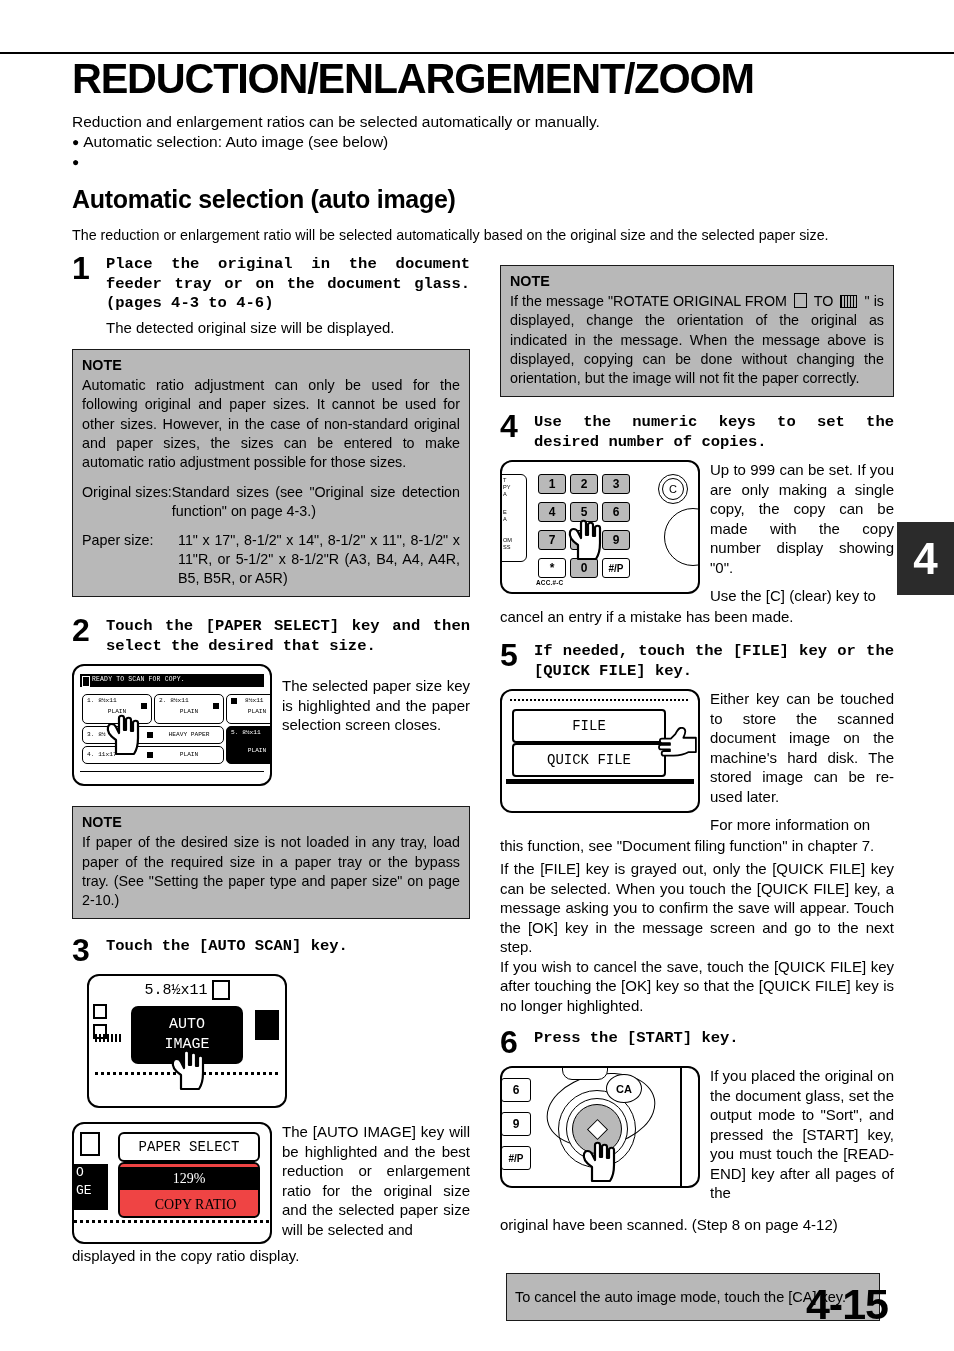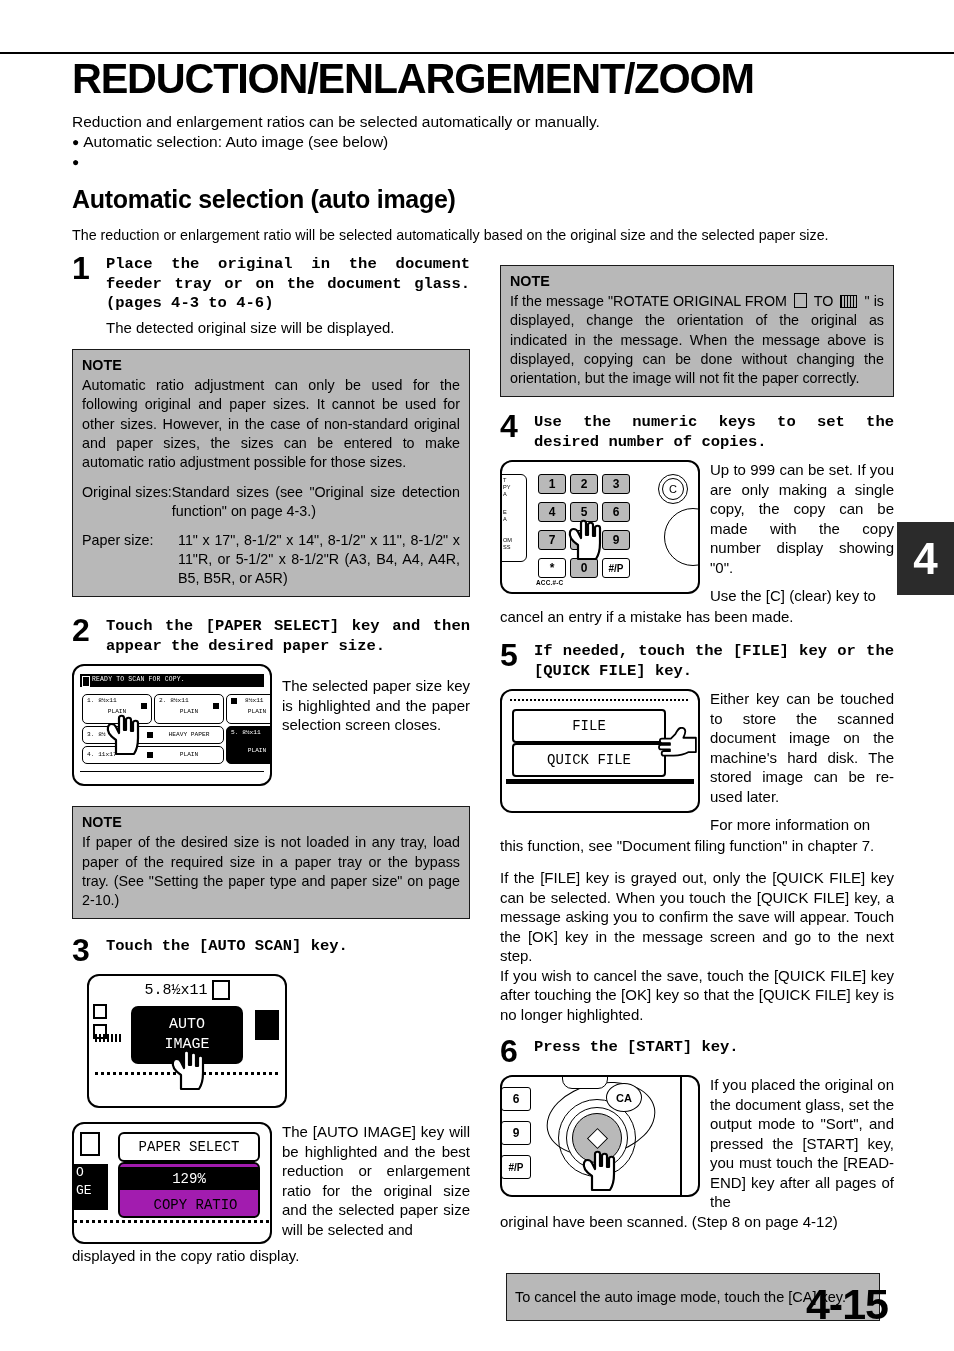--- a/index.html
+++ b/index.html
@@ -135,22 +135,22 @@
   
   .pr{width:196px;height:118px;}
   .pr-k1{
     position:absolute;left:44px;top:8px;width:138px;height:26px;
     border:2px solid #000;border-radius:6px;
     font-family:"Liberation Mono",monospace;font-size:14px;
     display:flex;align-items:center;justify-content:center;
   }
   .pr-k2{
     position:absolute;left:44px;top:38px;width:138px;height:52px;
-    border:2px solid #000;border-radius:6px;background:#a21caf;
-    font-family:Liberation Mono, monospace;font-size:14px;
+    border:2px solid #000;border-radius:6px;background:#ef4444;
+    font-family:Liberation Serif, serif;font-size:14px;
   }
   .pr-k2 .val{
     position:absolute;left:0;right:0;top:3px;height:23px;background:#000;color:#fff;
     display:flex;align-items:center;justify-content:center;
   }
   .pr-k2 .cap{position:absolute;left:0;right:0;bottom:3px;text-align:center;padding-left:13px;}
   .pr-ic{position:absolute;left:6px;top:8px;width:16px;height:20px;border:2px solid #000;}
   .pr-blk{position:absolute;left:0;top:40px;width:34px;height:46px;background:#000;color:#fff;
     font-family:"Liberation Mono",monospace;font-size:13px;line-height:1.4;padding-left:2px;box-sizing:border-box;}
   .pr-dash{position:absolute;left:0;right:0;top:96px;height:3px;
@@ -297,21 +297,21 @@
         <span class="v">Standard sizes (see "Original size detection function" on page 4-3.)</span>
       </div>
       <div class="note-row" style="margin-top:9px;">
         <span class="k" style="width:96px;">Paper size:</span>
         <span class="v">11" x 17", 8-1/2" x 14", 8-1/2" x 11", 8-1/2" x 11"R, or 5-1/2" x 8-1/2"R (A3, B4, A4, A4R, B5, B5R, or A5R)</span>
       </div>
     </div>
 
     <div class="step" style="margin-top:20px;">
       <div class="step-num">2</div>
-      <div class="step-title">Touch the [PAPER SELECT] key and then appear the desired paper size.</div>
+      <div class="step-title">Touch the [PAPER SELECT] key and then select the desired that size.</div>
     </div>
 
     <div class="illo-row" style="margin-top:8px;">
 
       <div class="panel ps">
         <div class="ps-bar">
           <span>READY TO SCAN FOR COPY.</span>
         </div>
 
         <div class="psk" style="left:8px;top:28px;width:68px;height:28px;">
@@ -522,21 +522,21 @@
         </svg>
       </div>
 
       <div class="illo-text">
         <div>Either key can be touched to store the scanned document image on the machine's hard disk. The stored image can be re-used later.</div>
         <div style="margin-top:9px;">For more information on</div>
       </div>
     </div>
 
     <div class="illo-text" style="margin-top:1px;">this function, see "Document filing function" in chapter 7.</div>
-    <div class="illo-text" style="margin-top:13px;">If the [FILE] key is grayed out, only the [QUICK FILE] key can be selected. When you touch the [QUICK FILE] key, a message asking you to confirm the save will appear. Touch the [OK] key in the message screen and go to the next step.</div>
+    <div class="illo-text" style="margin-top:4px;">If the [FILE] key is grayed out, only the [QUICK FILE] key can be selected. When you touch the [QUICK FILE] key, a message asking you to confirm the save will appear. Touch the [OK] key in the message screen and go to the next step.</div>
     <div class="illo-text" style="margin-top:0;">If you wish to cancel the save, touch the [QUICK FILE] key after touching the [OK] key so that the [QUICK FILE] key is no longer highlighted.</div>
 
     <div class="step" style="margin-top:14px;">
       <div class="step-num">6</div>
       <div class="step-title nojust">Press the [START] key.</div>
     </div>
 
     <div class="illo-row" style="margin-top:8px;">
       <div class="panel sk">
         <div class="sk-oval"></div>
@@ -559,21 +559,21 @@
           <span class="sk-dia"></span>
         </div>
         <div class="sk-edge"></div>
         <svg class="hand" style="position:absolute;left:76px;top:72px;" width="44" height="44" viewBox="0 0 44 42">
           <path d="M14 40 L14 26 C8 22 5 17 6 13 C7 9 12 9 14 13 L17 19 L17 4 C17 1 22 1 22 4 L22 16 L24 16 L24 6 C24 3 29 3 29 6 L29 17 L31 17 L31 9 C31 6 36 6 36 9 L36 24 C36 34 32 40 32 40 Z" fill="#fff" stroke="#000" stroke-width="2.2" stroke-linejoin="round"></path>
         </svg>
       </div>
 
       <div class="illo-text">If you placed the original on the document glass, set the output mode to "Sort", and pressed the [START] key, you must touch the [READ-END] key after all pages of the</div>
     </div>
-    <div class="illo-text" style="margin-top:0;">original have been scanned. (Step 8 on page 4-12)</div>
+    <div class="illo-text" style="margin-top:12px;">original have been scanned. (Step 8 on page 4-12)</div>
   </div>
 
   <div class="cancel-bar">To cancel the auto image mode, touch the [CA] key.</div>
 
   <div class="chapter-tab">4</div>
 
   <div class="pageno">4-15</div>
 
 </div>
 

